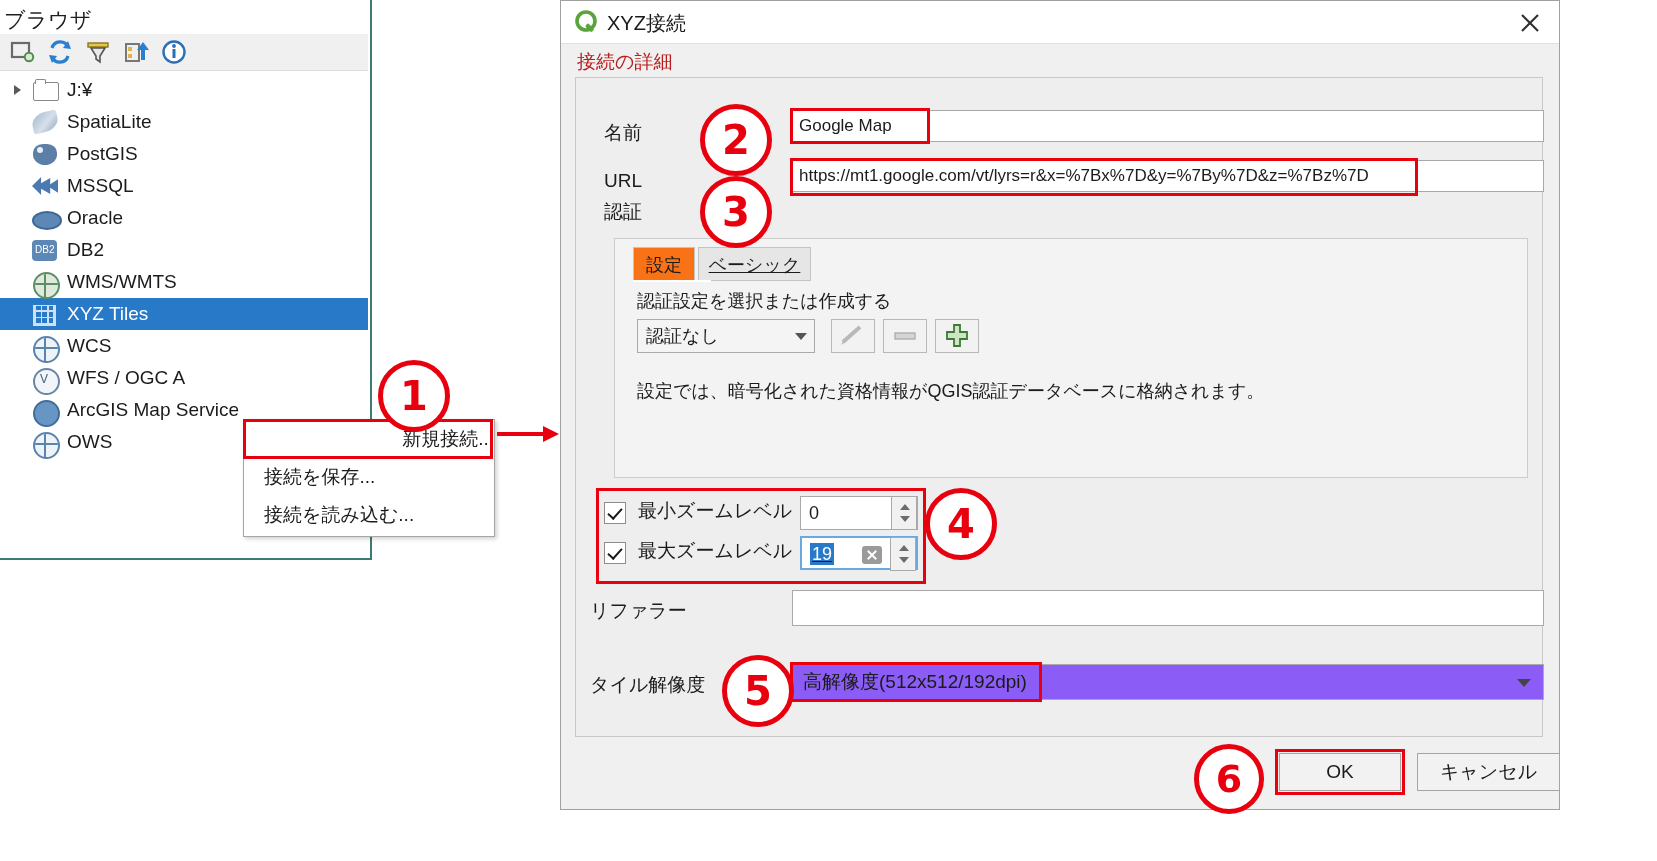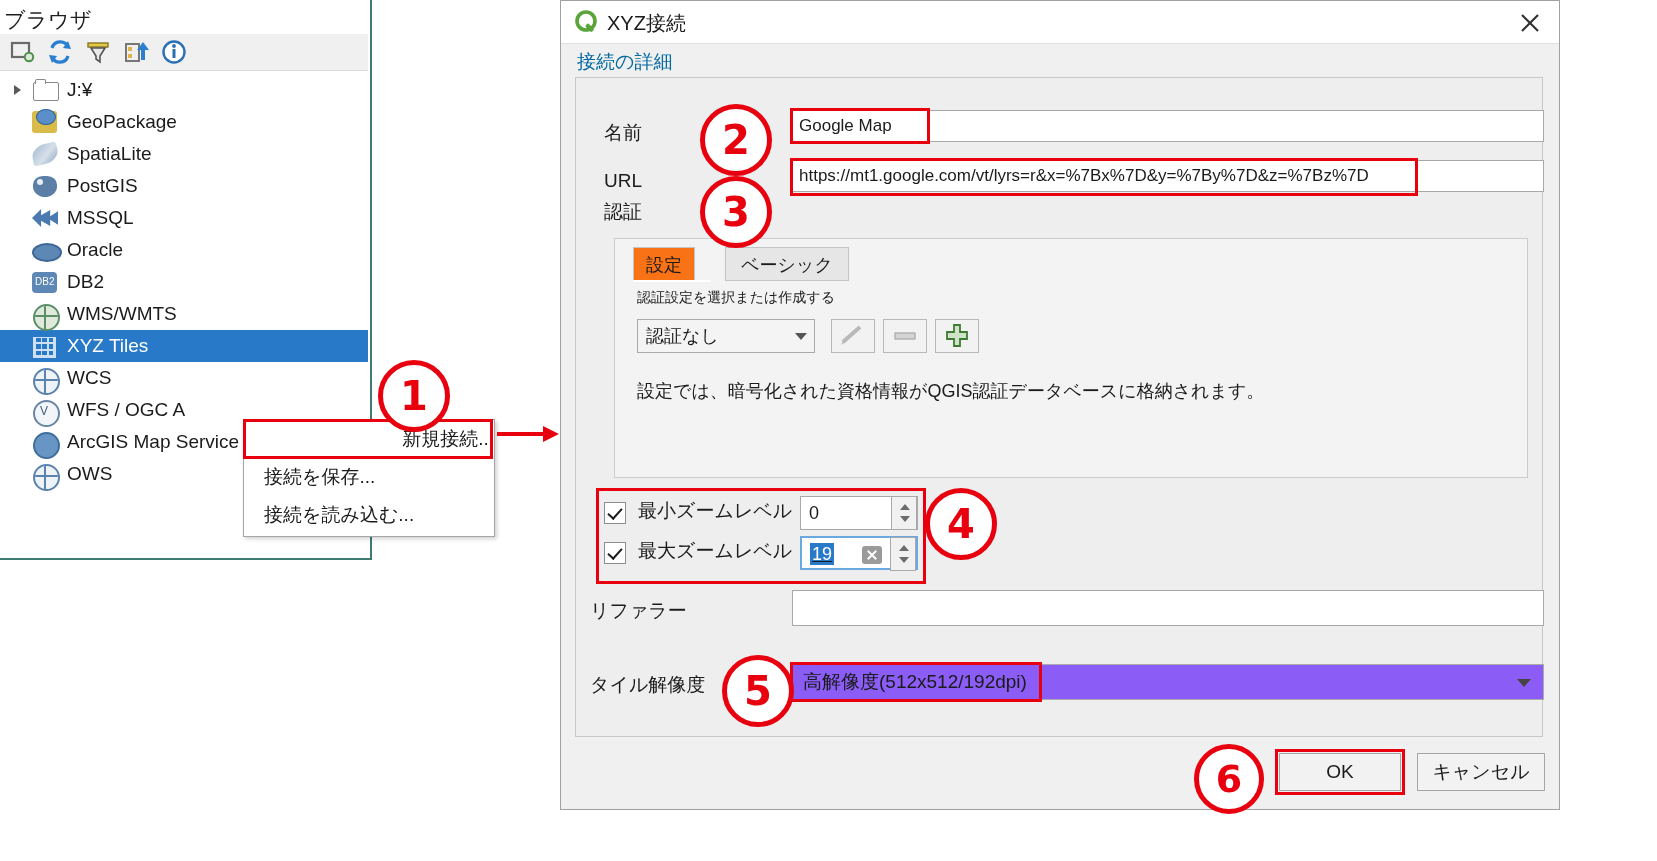--- a/index.html
+++ b/index.html
@@ -98,21 +98,21 @@
     background:#f0f0f0;border:1px solid #a0a0a0;box-sizing:border-box;
   }
   #dialog-titlebar{
     position:absolute;left:0;top:0;width:998px;height:42px;background:#ffffff;
     border-bottom:1px solid #e2e2e2;
   }
   #qgis-logo{position:absolute;left:14px;top:9px;width:24px;height:24px;}
   #dialog-title{position:absolute;left:46px;top:9px;font-size:20px;color:#1b1b1b;}
   #dialog-close{position:absolute;right:12px;top:6px;width:34px;height:30px;cursor:pointer;}
 
-  #section-label{position:absolute;left:16px;top:48px;font-size:19px;color:#0369a1;}
+  #section-label{position:absolute;left:16px;top:48px;font-size:19px;color:#b91c1c;}
 
   #detail-group{
     position:absolute;left:14px;top:76px;width:968px;height:660px;
     background:#eeeeee;border:1px solid #c8c8c8;box-sizing:border-box;
   }
 
   .field-label{position:absolute;font-size:19px;color:#1b1b1b;}
   .txt-input{
     position:absolute;background:#ffffff;border:1px solid #a9a9a9;
     box-sizing:border-box;font-size:17px;color:#1b1b1b;
@@ -124,23 +124,23 @@
   
   #auth-frame{
     position:absolute;left:38px;top:160px;width:914px;height:240px;
     background:#f3f3f3;border:1px solid #cccccc;box-sizing:border-box;
   }
   .auth-tab{
     position:absolute;top:8px;height:34px;line-height:34px;
     font-size:18px;color:#1b1b1b;text-align:center;box-sizing:border-box;cursor:pointer;
   }
   #auth-tab-settings{left:18px;width:62px;background:#f97316;border:1px solid #c3c3c3;border-bottom:none;}
-  #auth-tab-basic{left:110px;width:124px;background:#e6e6e6;border:1px solid #c3c3c3;border-bottom:1px solid #c3c3c3;}
+  #auth-tab-basic{left:83px;width:113px;background:#e6e6e6;border:1px solid #c3c3c3;border-bottom:1px solid #c3c3c3;text-decoration:underline;}
   #auth-tab-underline{position:absolute;left:18px;top:41px;width:78px;height:2px;background:#ffffff;}
-  #auth-select-label{position:absolute;left:22px;top:50px;font-size:14px;color:#1b1b1b;}
+  #auth-select-label{position:absolute;left:22px;top:50px;font-size:18px;color:#1b1b1b;}
   #auth-combo{
     position:absolute;left:22px;top:80px;width:178px;height:34px;
     background:#f4f4f4;border:1px solid #aaaaaa;box-sizing:border-box;
     font-size:18px;color:#1b1b1b;line-height:32px;padding-left:8px;cursor:pointer;
   }
   #auth-combo .cbar{position:absolute;right:7px;top:13px;width:0;height:0;border-left:6px solid transparent;border-right:6px solid transparent;border-top:7px solid #555;}
   .sq-btn{
     position:absolute;top:80px;width:44px;height:34px;
     background:#f2f2f2;border:1px solid #b8b8b8;box-sizing:border-box;cursor:pointer;
   }
@@ -254,27 +254,20 @@
     <div class="tree-row">
       <div class="tw">
           <span class="arrow"></span>
         </div>
       <div class="ic">
           <span class="ic-folder"></span>
         </div>
       <span>J:¥</span>
     </div>
 
-    <div class="tree-row">
-      <div class="tw"></div>
-      <div class="ic">
-          <span class="ic-geopkg"></span>
-        </div>
-      <span>GeoPackage</span>
-    </div>
 
     <div class="tree-row">
       <div class="tw"></div>
       <div class="ic">
           <span class="ic-spatialite"></span>
         </div>
       <span>SpatiaLite</span>
     </div>
 
     <div class="tree-row">
@@ -472,21 +465,21 @@
     <div class="field-label" style="left:14px;top:594px;">タイル解像度</div>
     <div id="tile-combo">
       <span>高解像度(512x512/192dpi)</span>
       <span class="cbar"></span>
     </div>
     <div class="red-box" style="left:214px;top:584px;width:252px;height:40px;"></div>
   </div>
 
   <div class="dlg-btn" style="left:718px;top:752px;width:122px;">OK</div>
   <div class="red-box" style="left:714px;top:748px;width:130px;height:46px;"></div>
-  <div class="dlg-btn" style="left:856px;top:752px;width:128px;">キャンセル</div>
+  <div class="dlg-btn" style="left:856px;top:752px;width:143px;">キャンセル</div>
 </div>
 
 <div class="badge" style="left:378px;top:360px;width:62px;height:62px;font-size:40px;">1</div>
 <div class="badge" style="left:700px;top:104px;width:62px;height:62px;font-size:40px;">2</div>
 <div class="badge" style="left:700px;top:176px;width:62px;height:62px;font-size:40px;">3</div>
 <div class="badge" style="left:925px;top:488px;width:62px;height:62px;font-size:40px;">4</div>
 <div class="badge" style="left:722px;top:655px;width:62px;height:62px;font-size:40px;">5</div>
 <div class="badge" style="left:1194px;top:744px;width:60px;height:60px;font-size:38px;">6</div>
 
 </body></html>

